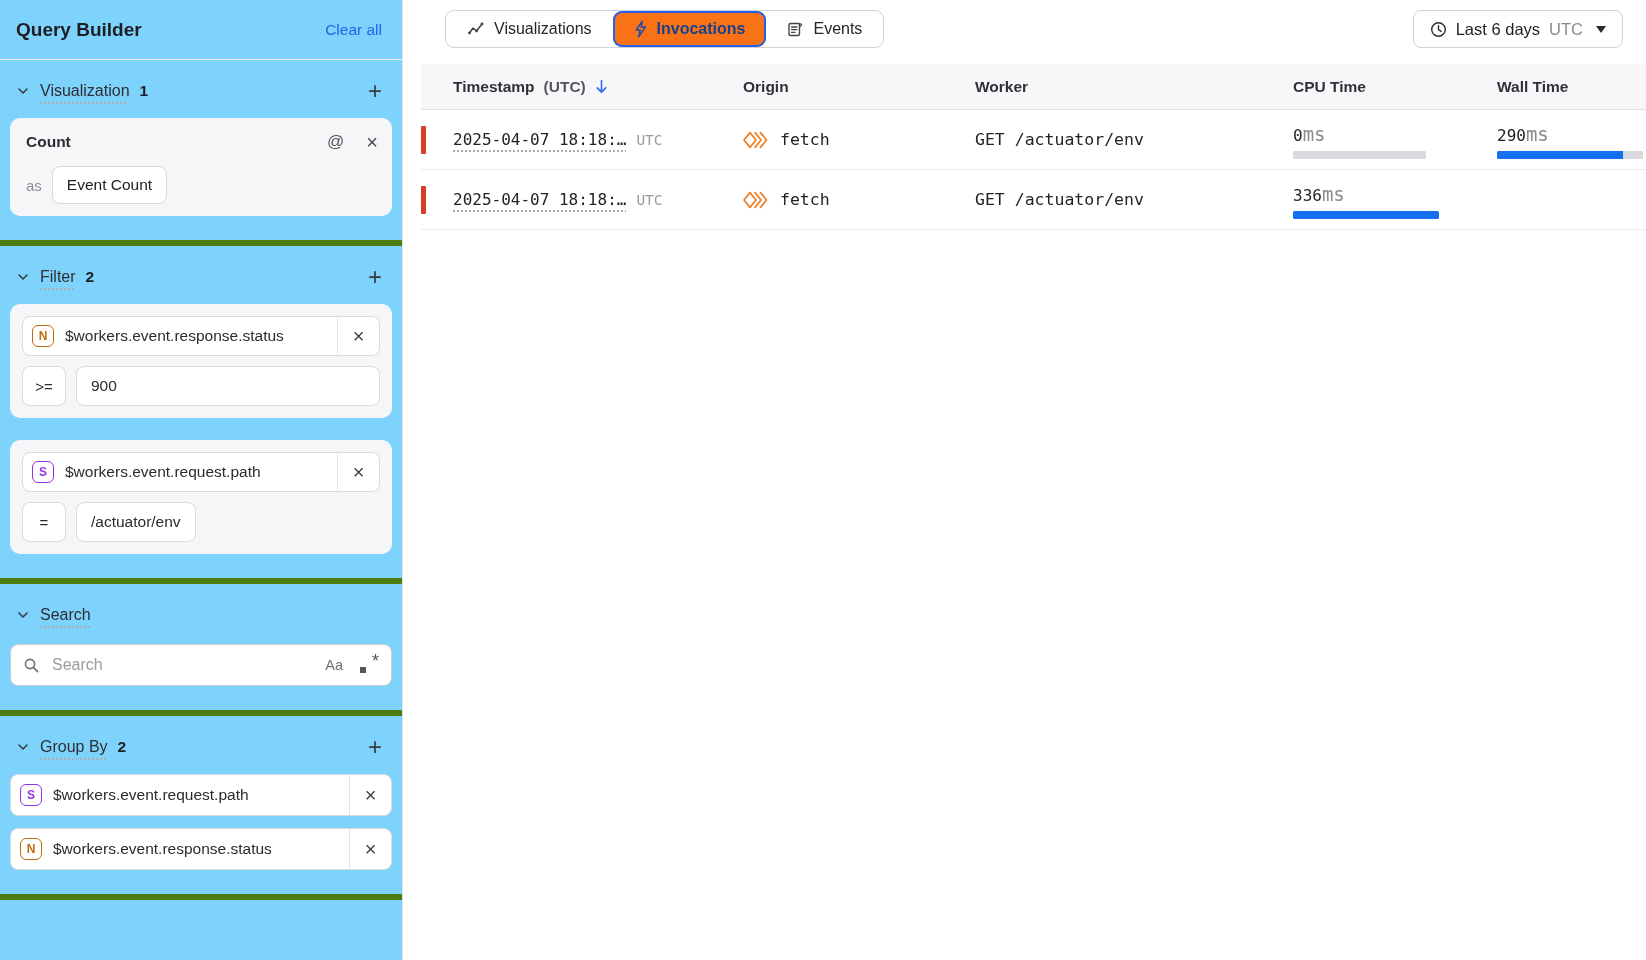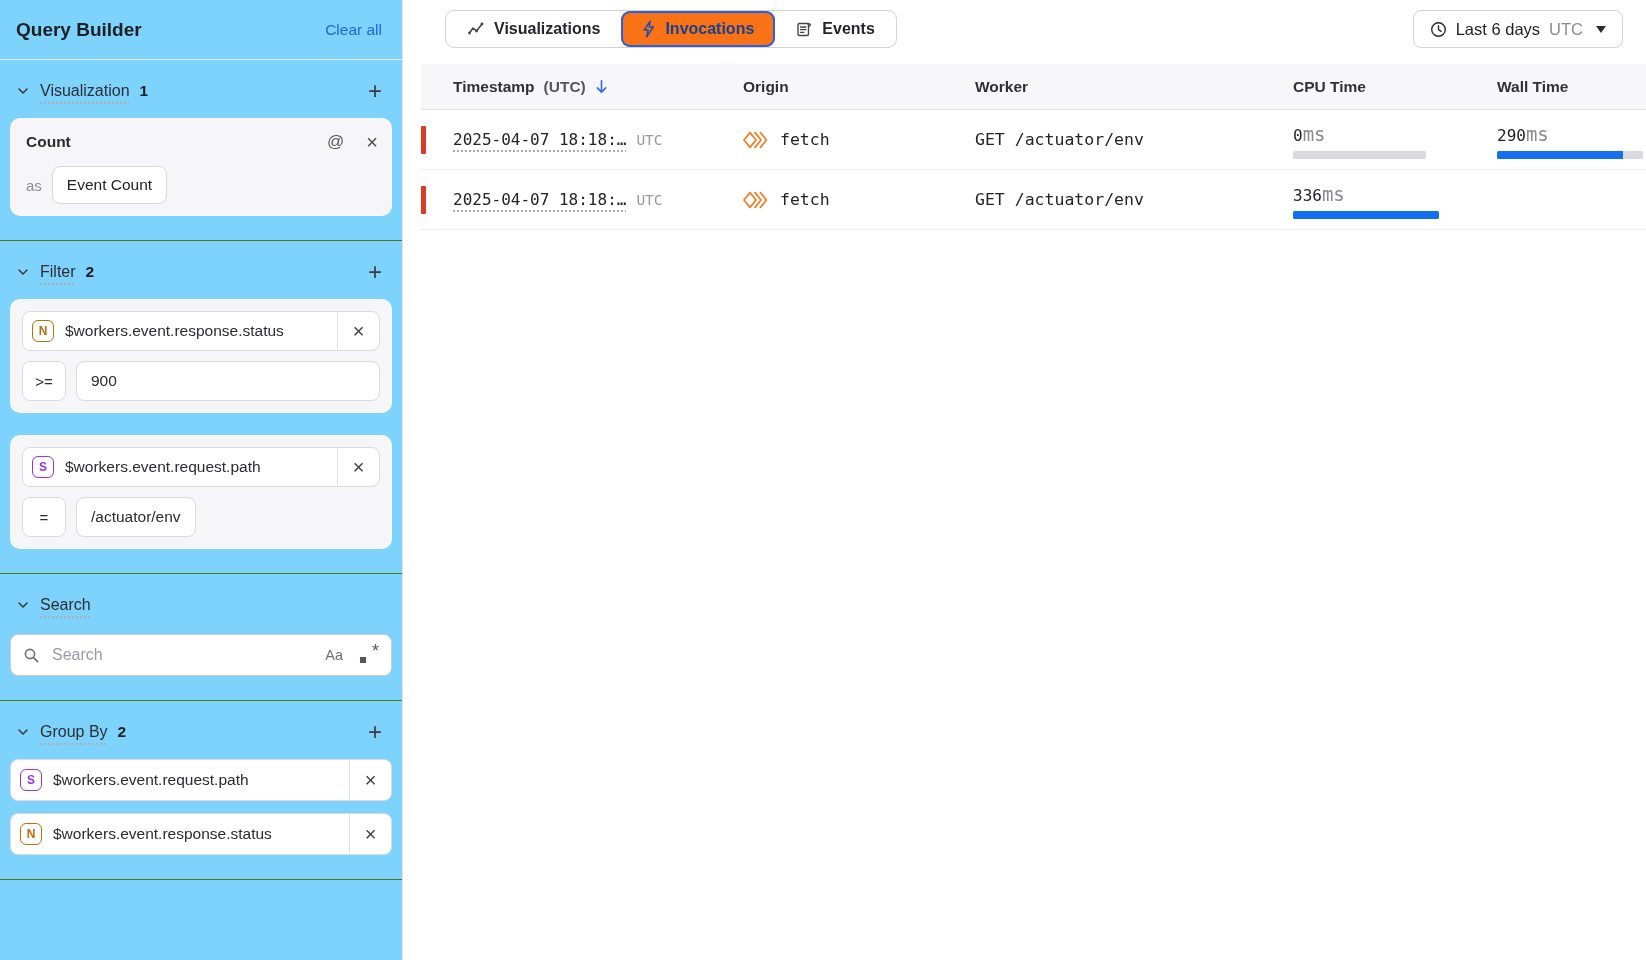--- a/index.html
+++ b/index.html
@@ -8,21 +8,21 @@
        font-family:"Liberation Sans",sans-serif;color:#26262a;}
   .mono{font-family:"DejaVu Sans Mono",monospace;}
 
   
   .sidebar{width:403px;flex-shrink:0;border-right:1px solid #E4E4E8;background:#7dd3fc;}
   .sb-header{height:60px;display:flex;align-items:center;justify-content:space-between;
              padding:0 20px 0 16px;border-bottom:1px solid #ECECEF;}
   .sb-title{font-size:19px;font-weight:700;color:#1e1e23;margin:0;}
   .clear-all{color:#2166E8;font-size:15.5px;cursor:pointer;text-decoration:none;}
 
-  .sb-section{padding:16px 10px 24px;border-bottom:1px solid #4d7c0f;}
+  .sb-section{padding:16px 10px 24px;border-bottom:6px solid #4d7c0f;}
   .sec-head{display:flex;align-items:center;gap:10px;padding:0 6px;height:30px;}
   .chev{display:flex;align-items:center;color:#3c3c42;}
   .sec-label{font-size:16px;color:#2e2e33;text-decoration:underline dotted #AEAEB4;
              text-underline-offset:6px;text-decoration-thickness:1.5px;}
   .sec-count{font-size:15.5px;font-weight:700;color:#1e1e23;}
   .plus-btn{margin-left:auto;background:none;border:none;font-size:24px;font-weight:300;
             color:#3a3a40;cursor:pointer;line-height:1;padding:0 4px;}
 
   .card{background:#F6F6F8;border-radius:10px;padding:12px;margin-top:12px;}
   .card-top{display:flex;align-items:center;padding:2px 2px 0 4px;}
@@ -64,21 +64,21 @@
   .regex-icon .sq{position:absolute;left:1px;bottom:2px;width:6px;height:6px;background:#55555c;}
   .regex-icon .star{position:absolute;right:0;top:-4px;font-size:18px;color:#55555c;}
 
   
   .main{flex:1;display:flex;flex-direction:column;min-width:0;}
   .toolbar{height:64px;display:flex;align-items:flex-start;justify-content:space-between;
            padding:10px 23px 0 42px;}
   .tab-group{display:flex;border:1px solid #D2D2D7;border-radius:9px;background:#fff;height:38px;}
   .tab{display:flex;align-items:center;gap:9px;padding:0 21px;font-size:16px;color:#26262a;
        cursor:pointer;border-radius:9px;background:transparent;border:none;
-       font-family:"Liberation Sans",sans-serif;font-weight:bold;}
+       font-family:"Liberation Sans",sans-serif;}
   .tab .t-icon{display:flex;align-items:center;color:#44444b;}
   .tab.active{background:#f97316;box-shadow:inset 0 0 0 2px #2461E8;color:#15418F;font-weight:600;}
   .tab.active .t-icon{color:#1a49b8;}
   .time-range{height:38px;border:1px solid #D2D2D7;border-radius:8px;background:#fff;
               display:flex;align-items:center;gap:9px;padding:0 16px;font-size:16.5px;
               color:#1e1e23;cursor:pointer;font-family:"Liberation Sans",sans-serif;}
   .tz-dim{color:#8A8A91;}
   .caret-down{width:0;height:0;border-left:5.5px solid transparent;border-right:5.5px solid transparent;
               border-top:7px solid #2b2b30;margin-left:4px;}
 

